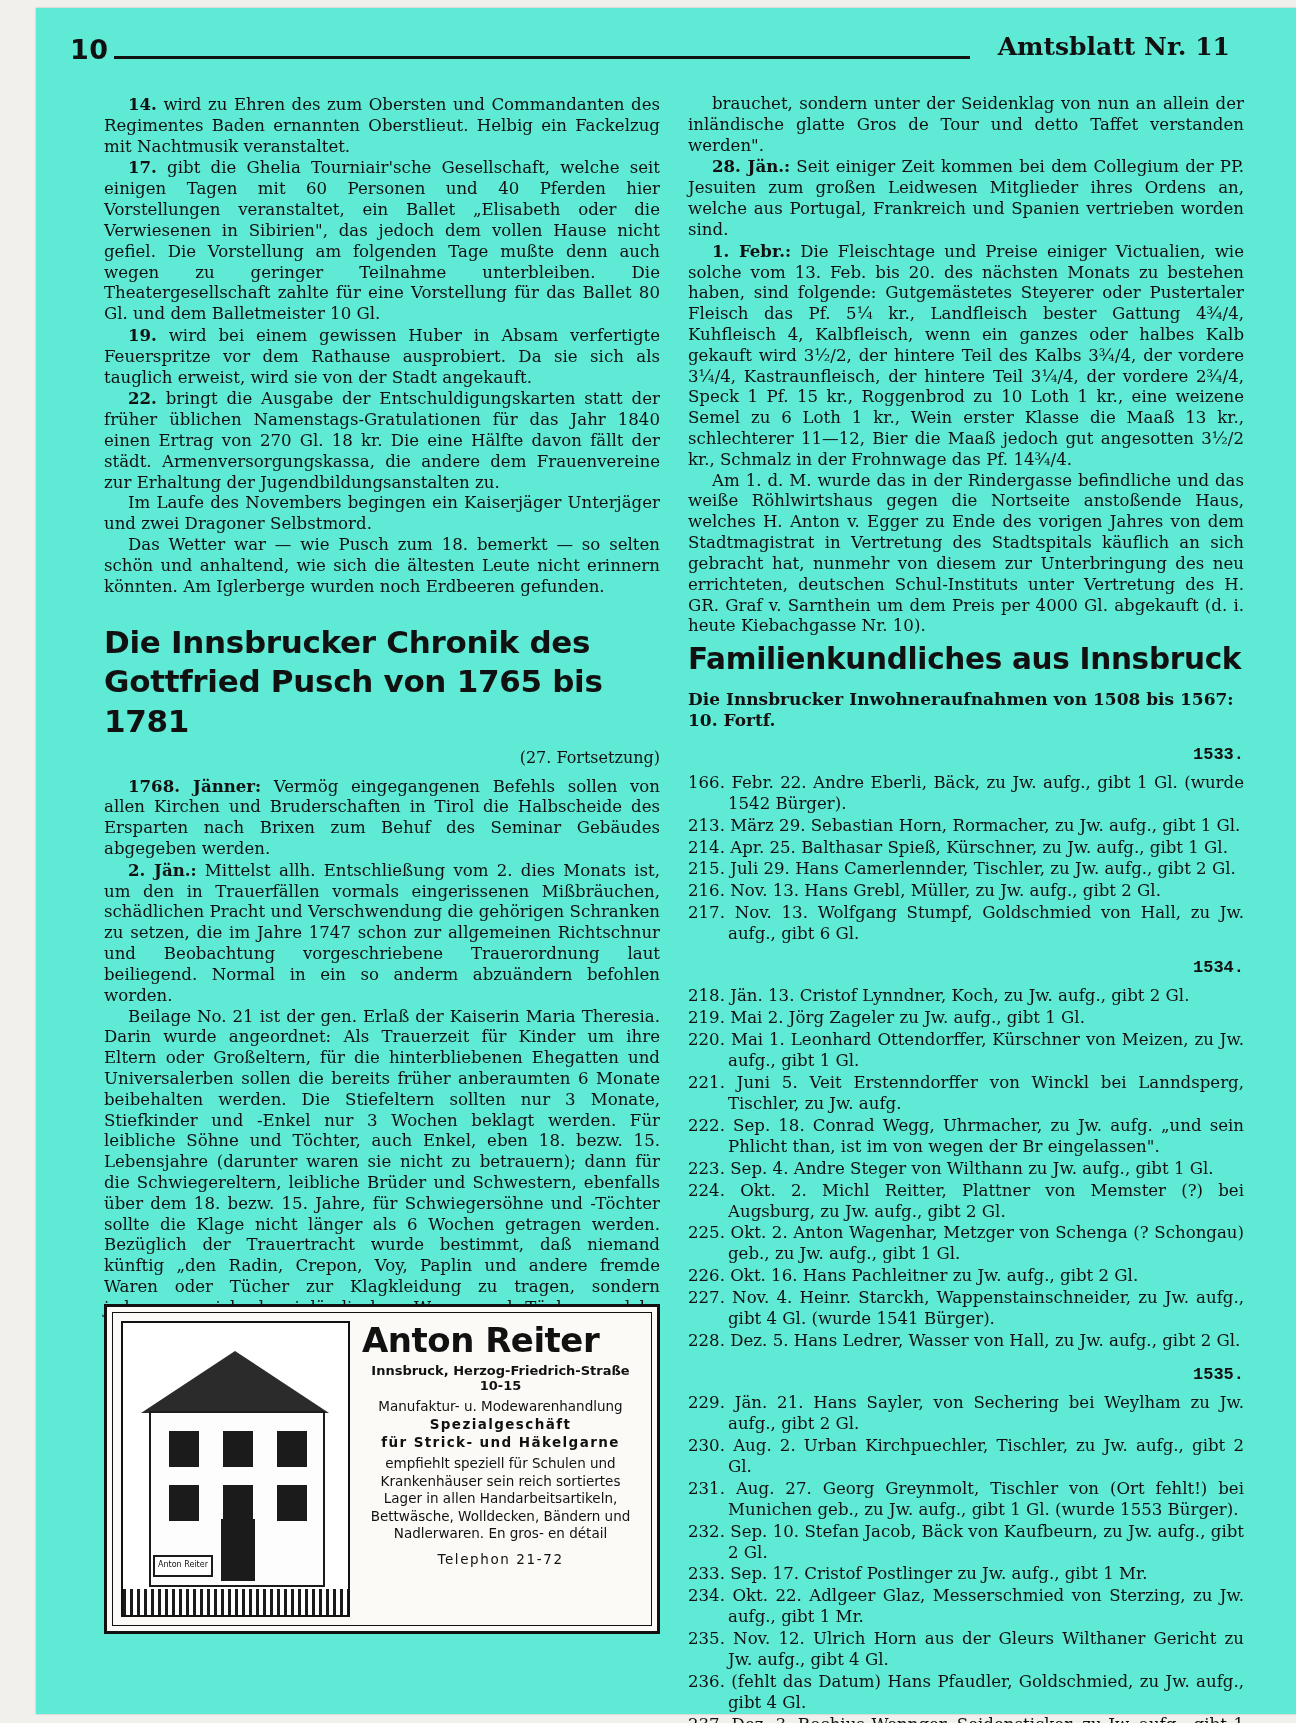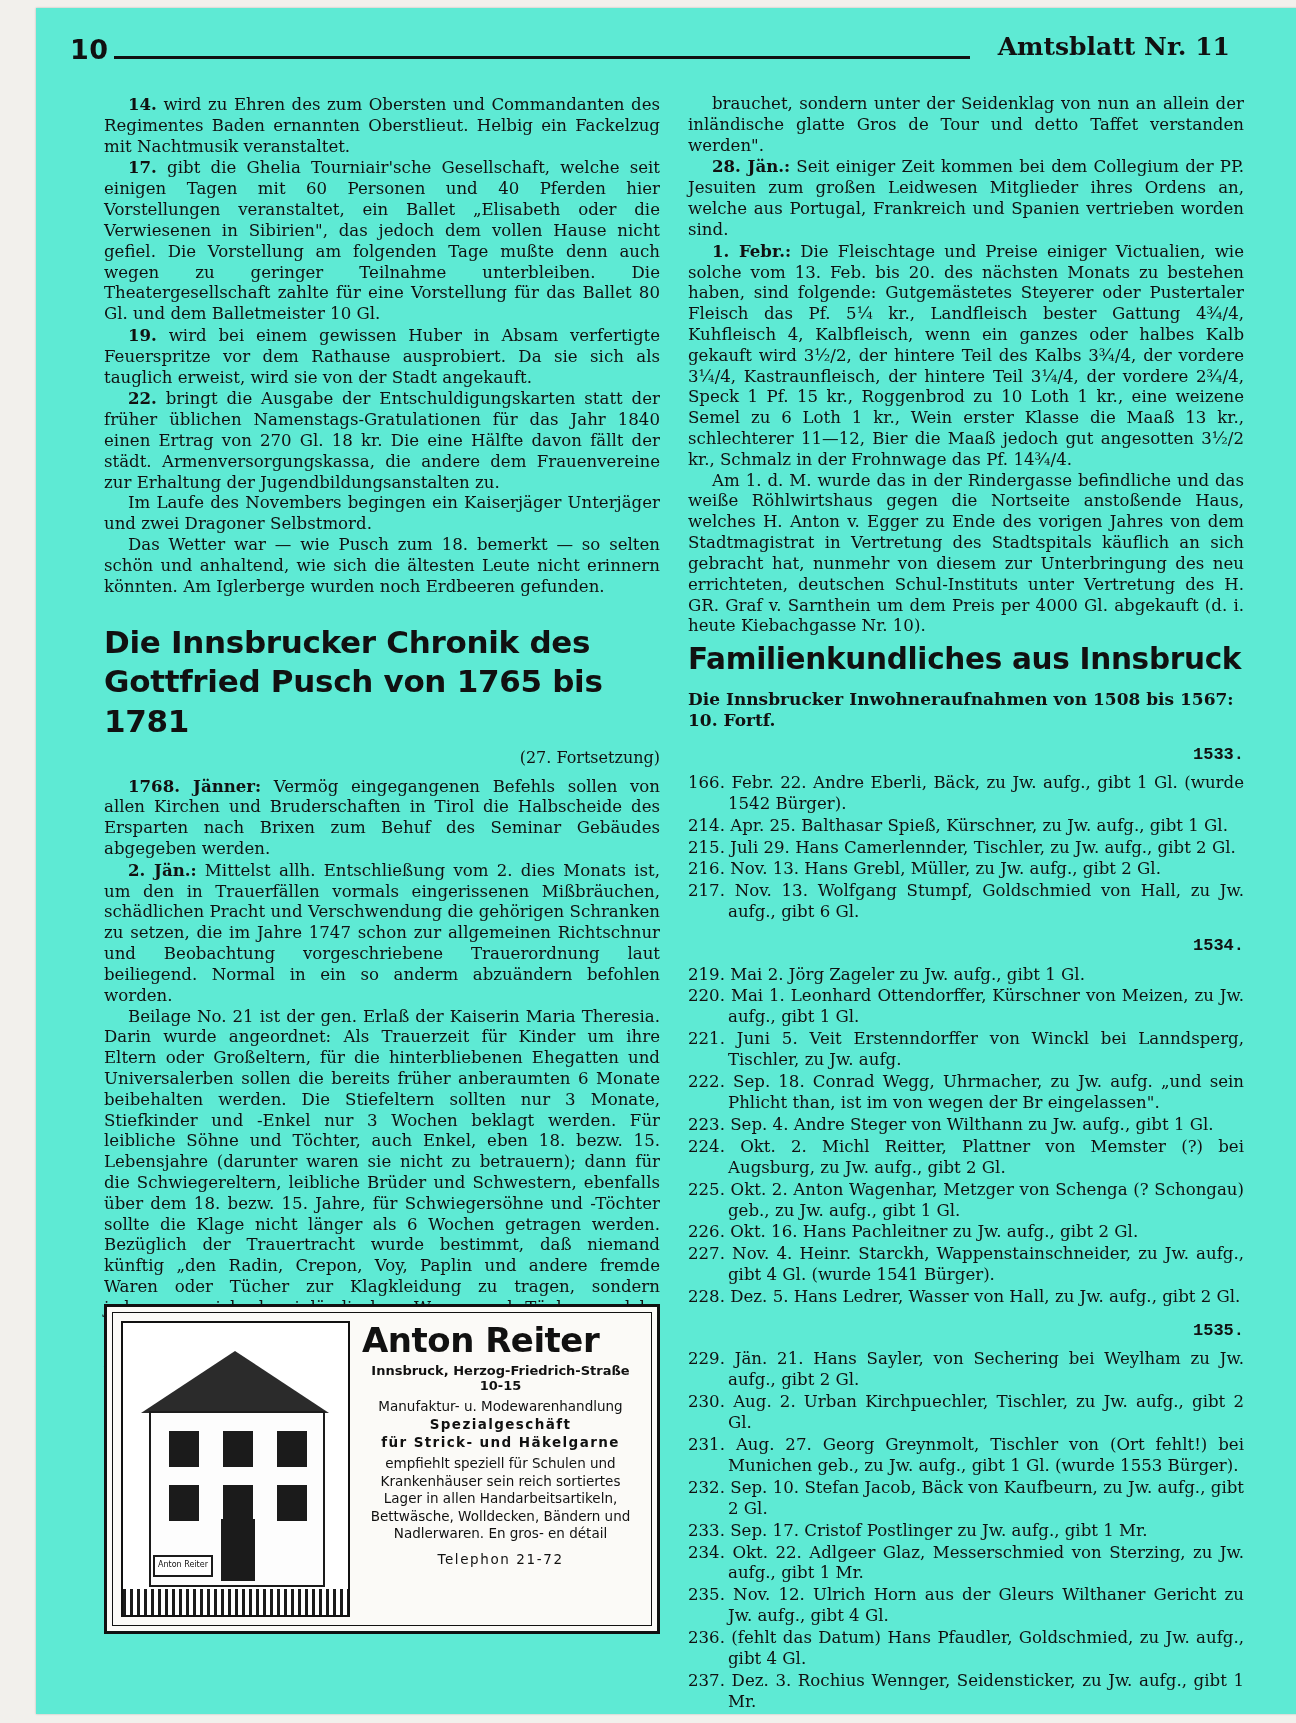--- a/index.html
+++ b/index.html
@@ -245,26 +245,28 @@
       <p class="para"><span>brauchet, sondern unter der Seidenklag von nun an allein der inländische glatte Gros de Tour und detto Taffet verstanden werden".</span></p>
       <p class="para"><span class="b">28. Jän.:</span><span> Seit einiger Zeit kommen bei dem Collegium der PP. Jesuiten zum großen Leidwesen Mitglieder ihres Ordens an, welche aus Portugal, Frankreich und Spanien vertrieben worden sind.</span></p>
       <p class="para"><span class="b">1. Febr.:</span><span> Die Fleischtage und Preise einiger Victualien, wie solche vom 13. Feb. bis 20. des nächsten Monats zu bestehen haben, sind folgende: Gutgemästetes Steyerer oder Pustertaler Fleisch das Pf. 5¼ kr., Landfleisch bester Gattung 4¾/4, Kuhfleisch 4, Kalbfleisch, wenn ein ganzes oder halbes Kalb gekauft wird 3½/2, der hintere Teil des Kalbs 3¾/4, der vordere 3¼/4, Kastraunfleisch, der hintere Teil 3¼/4, der vordere 2¾/4, Speck 1 Pf. 15 kr., Roggenbrod zu 10 Loth 1 kr., eine weizene Semel zu 6 Loth 1 kr., Wein erster Klasse die Maaß 13 kr., schlechterer 11—12, Bier die Maaß jedoch gut angesotten 3½/2 kr., Schmalz in der Frohnwage das Pf. 14¾/4.</span></p>
       <p class="para"><span>Am 1. d. M. wurde das in der Rindergasse befindliche und das weiße Röhlwirtshaus gegen die Nortseite anstoßende Haus, welches H. Anton v. Egger zu Ende des vorigen Jahres von dem Stadtmagistrat in Vertretung des Stadtspitals käuflich an sich gebracht hat, nunmehr von diesem zur Unterbringung des neu errichteten, deutschen Schul-Instituts unter Vertretung des H. GR. Graf v. Sarnthein um dem Preis per 4000 Gl. abgekauft (d. i. heute Kiebachgasse Nr. 10).</span></p>
 
       <h2 class="section-title right-head">Familienkundliches aus Innsbruck</h2>
       <div class="subhead">Die Innsbrucker Inwohneraufnahmen von 1508 bis 1567: 10. Fortf.</div>
 
       <div class="yearhead">1533.</div>
       <div class="entry"><span class="num">166.</span> <span>Febr. 22. Andre Eberli, Bäck, zu Jw. aufg., gibt 1 Gl. (wurde 1542 Bürger).</span></div>
+      <div class="entry"><span class="num">213.</span> <span>März 29. Sebastian Horn, Rormacher, zu Jw. aufg., gibt 1 Gl.</span></div>
       <div class="entry"><span class="num">214.</span> <span>Apr. 25. Balthasar Spieß, Kürschner, zu Jw. aufg., gibt 1 Gl.</span></div>
       <div class="entry"><span class="num">215.</span> <span>Juli 29. Hans Camerlennder, Tischler, zu Jw. aufg., gibt 2 Gl.</span></div>
       <div class="entry"><span class="num">216.</span> <span>Nov. 13. Hans Grebl, Müller, zu Jw. aufg., gibt 2 Gl.</span></div>
       <div class="entry"><span class="num">217.</span> <span>Nov. 13. Wolfgang Stumpf, Goldschmied von Hall, zu Jw. aufg., gibt 6 Gl.</span></div>
 
       <div class="yearhead">1534.</div>
+      <div class="entry"><span class="num">218.</span> <span>Jän. 13. Cristof Lynndner, Koch, zu Jw. aufg., gibt 2 Gl.</span></div>
       <div class="entry"><span class="num">219.</span> <span>Mai 2. Jörg Zageler zu Jw. aufg., gibt 1 Gl.</span></div>
       <div class="entry"><span class="num">220.</span> <span>Mai 1. Leonhard Ottendorffer, Kürschner von Meizen, zu Jw. aufg., gibt 1 Gl.</span></div>
       <div class="entry"><span class="num">221.</span> <span>Juni 5. Veit Erstenndorffer von Winckl bei Lanndsperg, Tischler, zu Jw. aufg.</span></div>
       <div class="entry"><span class="num">222.</span> <span>Sep. 18. Conrad Wegg, Uhrmacher, zu Jw. aufg. „und sein Phlicht than, ist im von wegen der Br eingelassen".</span></div>
       <div class="entry"><span class="num">223.</span> <span>Sep. 4. Andre Steger von Wilthann zu Jw. aufg., gibt 1 Gl.</span></div>
       <div class="entry"><span class="num">224.</span> <span>Okt. 2. Michl Reitter, Plattner von Memster (?) bei Augsburg, zu Jw. aufg., gibt 2 Gl.</span></div>
       <div class="entry"><span class="num">225.</span> <span>Okt. 2. Anton Wagenhar, Metzger von Schenga (? Schongau) geb., zu Jw. aufg., gibt 1 Gl.</span></div>
       <div class="entry"><span class="num">226.</span> <span>Okt. 16. Hans Pachleitner zu Jw. aufg., gibt 2 Gl.</span></div>
       <div class="entry"><span class="num">227.</span> <span>Nov. 4. Heinr. Starckh, Wappenstainschneider, zu Jw. aufg., gibt 4 Gl. (wurde 1541 Bürger).</span></div>
       <div class="entry"><span class="num">228.</span> <span>Dez. 5. Hans Ledrer, Wasser von Hall, zu Jw. aufg., gibt 2 Gl.</span></div>

